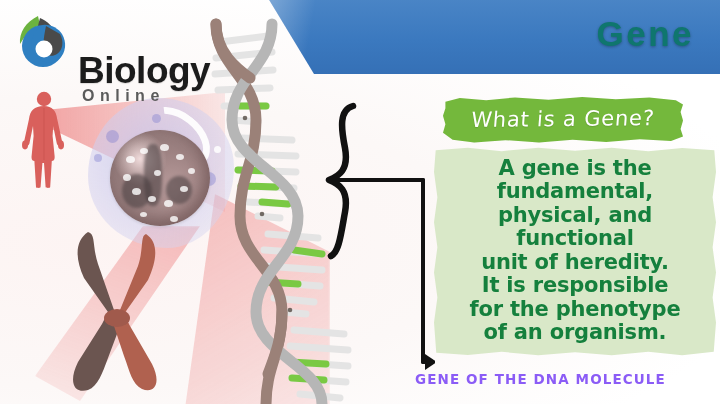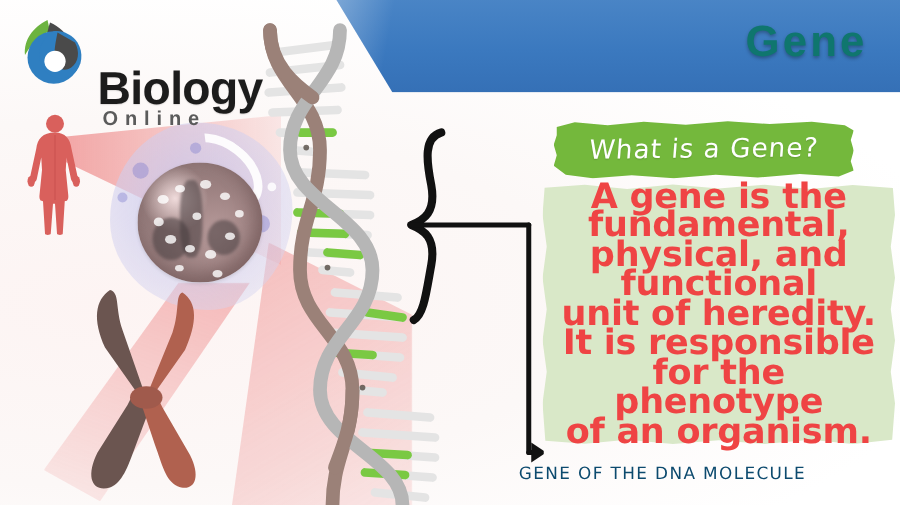--- a/index.html
+++ b/index.html
@@ -173,37 +173,37 @@
     clip-path:polygon(
       0.6% 1.5%, 12% 0.4%, 24% 2%, 37% 0.3%, 50% 1.8%, 63% 0.4%, 76% 2%, 88% 0.5%, 99.4% 1.6%,
       100% 12%, 98.8% 24%, 100% 36%, 98.8% 48%, 100% 60%, 98.8% 72%, 100% 84%, 99.2% 98%,
       88% 99.6%, 76% 98%, 63% 99.6%, 50% 98.2%, 37% 99.6%, 24% 98%, 12% 99.5%, 0.8% 98.4%,
       0% 84%, 1.2% 72%, 0% 60%, 1.2% 48%, 0% 36%, 1.2% 24%, 0% 12%);
   }
   .defbox-text{
     position:absolute;inset:0;
     display:flex;align-items:center;justify-content:center;
     text-align:center;
-    color:#ef4444;
-    font-size:28px;
+    color:#15803d;
+    font-size:21px;
     line-height:23.5px;
     font-weight:bold;
     font-family:"DejaVu Sans", sans-serif;
     letter-spacing:-0.2px;
     padding:4px 8px 6px 8px;
     box-sizing:border-box;
     white-space:pre-line;
   }
 
   
   .caption{
     position:absolute;left:415px;top:371px;
-    color:#0c4a6e;
+    color:#8b5cf6;
     font-size:13.5px;
-    font-weight:normal;
+    font-weight:bold;
     letter-spacing:1.1px;
     font-family:"DejaVu Sans", sans-serif;
   }
 </style>
 </head>
 <body>
 
 <div id="page">
 
   <div class="bg-wash"></div>

